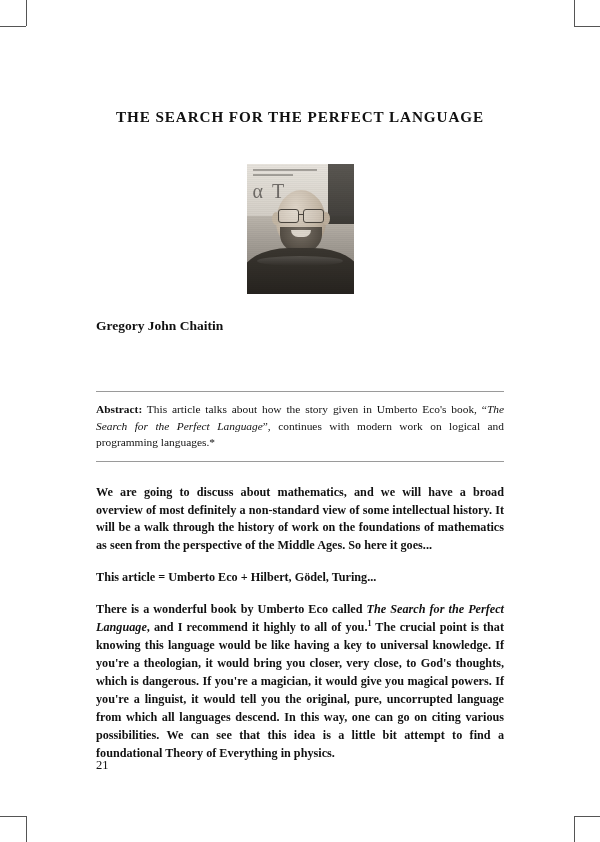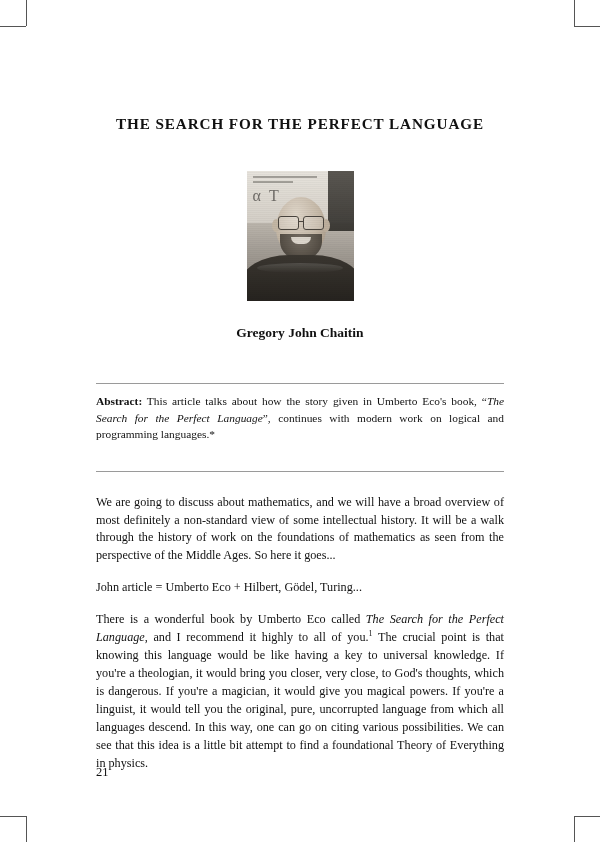--- a/index.html
+++ b/index.html
@@ -41,21 +41,21 @@
   .crop-bl .v { left: 0; top: 0px; }
 
   .crop-br { left: 574px; top: 816px; }
   .crop-br .h { left: 0px; top: 0; }
   .crop-br .v { left: 0; top: 0px; }
 
   
   .page {
     position: absolute;
     left: 96px;
-    top: 103px;
+    top: 96px;
     width: 408px;
     height: 680px;
   }
 
   .doc-title {
     font-size: 15.2px;
     font-weight: bold;
     letter-spacing: 0.9px;
     text-align: center;
     margin: 12px 0 0 0;
@@ -86,21 +86,21 @@
     position: absolute; left: 0; top: 0; width: 100%; height: 52px;
     background: linear-gradient(180deg,#e7e3dc 0%, #d3cec6 100%);
   }
   .ph-poster .line {
     position: absolute; background: #6d6a64; height: 2px; opacity: .55;
   }
   .ph-poster .l1 { left: 6px; top: 5px; width: 64px; }
   .ph-poster .l2 { left: 6px; top: 10px; width: 40px; }
   .ph-poster .big {
     position: absolute; left: 6px; top: 16px; font-family: "Liberation Serif", serif;
-    font-size: 16px; color: #4b4845; opacity: .75; letter-spacing: 2px;
+    font-size: 20px; color: #4b4845; opacity: .75; letter-spacing: 2px;
   }
   .ph-dark-right {
     position: absolute; right: 0; top: 0; width: 26px; height: 60px;
     background: linear-gradient(180deg,#4a4742,#2f2d29);
     opacity: .9;
   }
   .ph-head {
     position: absolute; left: 29px; top: 26px; width: 50px; height: 58px;
     border-radius: 50% 50% 45% 45% / 55% 55% 45% 45%;
     background: radial-gradient(ellipse at 40% 30%, #ded5c8 0%, #c4b7a6 55%, #9c8e7c 100%);
@@ -139,51 +139,50 @@
   }
   .ph-grain {
     position: absolute; inset: 0;
     background-image:
       repeating-linear-gradient(0deg, rgba(0,0,0,0.05) 0 1px, rgba(255,255,255,0.03) 1px 2px);
     mix-blend-mode: multiply;
     opacity: .5;
   }
 
   .author {
-    text-align: center;
     font-weight: bold;
     font-size: 13.5px;
     margin-top: 24px;
   }
   .affiliation {
     text-align: center;
     font-style: italic;
     font-size: 11.6px;
     margin-top: 7px;
   }
 
   .abstract {
-    margin-top: 42px;
+    margin-top: 57px;
     border-top: 0.8px solid #9a9a9a;
     border-bottom: 0.8px solid #9a9a9a;
-    padding: 9px 0 28px 0;
+    padding: 9px 0 10px 0;
     font-size: 11.4px;
     line-height: 1.45;
     text-align: justify;
   }
   .abstract .lbl { font-weight: bold; }
   .abstract .it { font-style: italic; }
 
   .body-text {
     margin-top: 22px;
     font-size: 12.2px;
     line-height: 1.47;
     text-align: justify;
   }
-  .body-text p { margin: 0 0 14px 0; }
+  .body-text p { margin: 0 0 14px 0; font-weight: bold; }
   .body-text p:last-child { margin-bottom: 0; }
   .body-text .it { font-style: italic; }
   sup { font-size: 8px; vertical-align: super; line-height: 0; }
 
   .folio {
     position: absolute;
     left: 0;
     right: 0;
     top: 662px;
     text-align: left;
@@ -240,19 +239,19 @@
   </div>
 
   <div class="author">Gregory John Chaitin</div>
 
   <div class="abstract">
     <span class="lbl">Abstract:</span><span> This article talks about how the story given in Umberto Eco's book, “</span><span class="it">The Search for the Perfect Language</span><span>”, continues with modern work on logical and programming languages.*</span>
   </div>
 
   <div class="body-text">
     <p>We are going to discuss about mathematics, and we will have a broad overview of most definitely a non-standard view of some intellectual history. It will be a walk through the history of work on the foundations of mathematics as seen from the perspective of the Middle Ages. So here it goes...</p>
-    <p>John article = Umberto Eco + Hilbert, Gödel, Turing...</p>
+    <p>This article = Umberto Eco + Hilbert, Gödel, Turing...</p>
     <p><span>There is a wonderful book by Umberto Eco called </span><span class="it">The Search for the Perfect Language</span><span>, and I recommend it highly to all of you.</span><sup>1</sup><span> The crucial point is that knowing this language would be like having a key to universal knowledge. If you're a theologian, it would bring you closer, very close, to God's thoughts, which is dangerous. If you're a magician, it would give you magical powers. If you're a linguist, it would tell you the original, pure, uncorrupted language from which all languages descend. In this way, one can go on citing various possibilities. We can see that this idea is a little bit attempt to find a foundational Theory of Everything in physics.</span></p>
   </div>
 
   <div class="folio">21</div>
 
 </div>
 
 </body></html>

